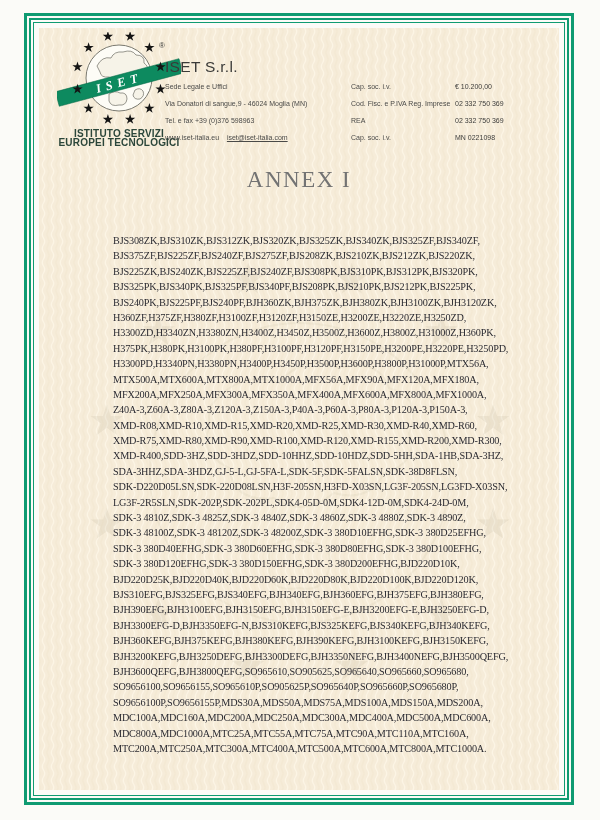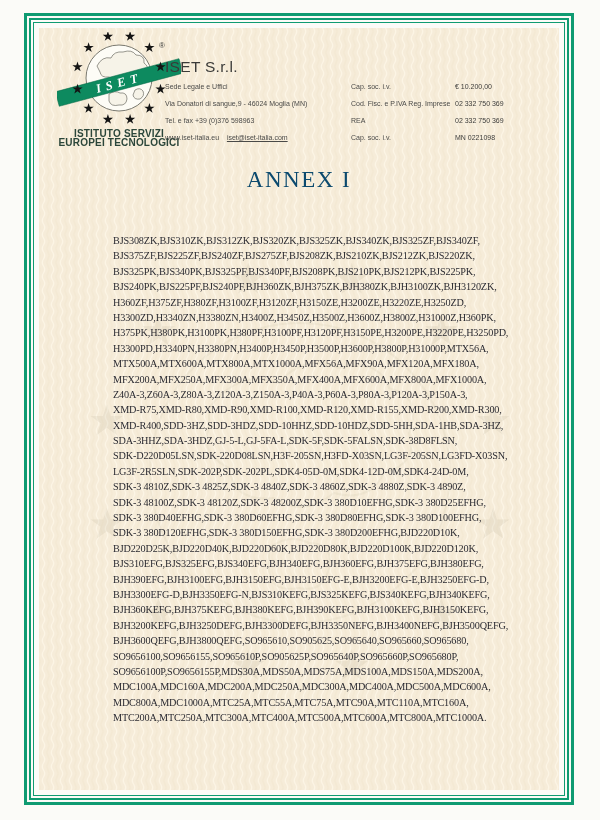--- a/index.html
+++ b/index.html
@@ -27,21 +27,21 @@
                 letter-spacing:.3px;}
   .lh-grid{position:absolute;left:126px;top:50px;display:grid;
            grid-template-columns:186px 104px auto;grid-auto-rows:17px;
            font-size:7px;color:#4a4a48;align-items:center;}
   .lh-grid .cell{white-space:nowrap;}
   .lh-grid .val{color:#3c3c3a;}
   .email{ text-decoration:underline; }
 
   
   .annex-title{position:absolute;left:0;top:139px;width:100%;text-align:center;
-               font-family:"Liberation Serif",serif;font-size:23px;color:#0c4a6e;
+               font-family:"Liberation Serif",serif;font-size:23px;color:#737373;
                letter-spacing:1.5px;}
   .annex-list{position:absolute;left:74px;top:176px;width:440px;margin-top:29px;}
   .code-line{font-family:"Liberation Serif",serif;font-size:10.2px;
              letter-spacing:-0.15px;line-height:15.4px;height:15.4px;
              white-space:nowrap;color:#2a2a31;}
 </style>
 </head>
 <body>
 
 <div class="frame1">
@@ -150,29 +150,31 @@
           <span class="email">iset@iset-italia.com</span>
         </div>
         <div class="cell">Cap. soc. i.v.</div>
         <div class="cell val">MN 0221098</div>
       </div>
 
       <div class="annex-title">ANNEX I</div>
       <div class="annex-list">
               <div class="code-line">BJS308ZK,BJS310ZK,BJS312ZK,BJS320ZK,BJS325ZK,BJS340ZK,BJS325ZF,BJS340ZF,</div>
               <div class="code-line">BJS375ZF,BJS225ZF,BJS240ZF,BJS275ZF,BJS208ZK,BJS210ZK,BJS212ZK,BJS220ZK,</div>
+              <div class="code-line">BJS225ZK,BJS240ZK,BJS225ZF,BJS240ZF,BJS308PK,BJS310PK,BJS312PK,BJS320PK,</div>
               <div class="code-line">BJS325PK,BJS340PK,BJS325PF,BJS340PF,BJS208PK,BJS210PK,BJS212PK,BJS225PK,</div>
               <div class="code-line">BJS240PK,BJS225PF,BJS240PF,BJH360ZK,BJH375ZK,BJH380ZK,BJH3100ZK,BJH3120ZK,</div>
               <div class="code-line">H360ZF,H375ZF,H380ZF,H3100ZF,H3120ZF,H3150ZE,H3200ZE,H3220ZE,H3250ZD,</div>
               <div class="code-line">H3300ZD,H3340ZN,H3380ZN,H3400Z,H3450Z,H3500Z,H3600Z,H3800Z,H31000Z,H360PK,</div>
               <div class="code-line">H375PK,H380PK,H3100PK,H380PF,H3100PF,H3120PF,H3150PE,H3200PE,H3220PE,H3250PD,</div>
               <div class="code-line">H3300PD,H3340PN,H3380PN,H3400P,H3450P,H3500P,H3600P,H3800P,H31000P,MTX56A,</div>
               <div class="code-line">MTX500A,MTX600A,MTX800A,MTX1000A,MFX56A,MFX90A,MFX120A,MFX180A,</div>
               <div class="code-line">MFX200A,MFX250A,MFX300A,MFX350A,MFX400A,MFX600A,MFX800A,MFX1000A,</div>
               <div class="code-line">Z40A-3,Z60A-3,Z80A-3,Z120A-3,Z150A-3,P40A-3,P60A-3,P80A-3,P120A-3,P150A-3,</div>
+              <div class="code-line">XMD-R08,XMD-R10,XMD-R15,XMD-R20,XMD-R25,XMD-R30,XMD-R40,XMD-R60,</div>
               <div class="code-line">XMD-R75,XMD-R80,XMD-R90,XMD-R100,XMD-R120,XMD-R155,XMD-R200,XMD-R300,</div>
               <div class="code-line">XMD-R400,SDD-3HZ,SDD-3HDZ,SDD-10HHZ,SDD-10HDZ,SDD-5HH,SDA-1HB,SDA-3HZ,</div>
               <div class="code-line">SDA-3HHZ,SDA-3HDZ,GJ-5-L,GJ-5FA-L,SDK-5F,SDK-5FALSN,SDK-38D8FLSN,</div>
               <div class="code-line">SDK-D220D05LSN,SDK-220D08LSN,H3F-205SN,H3FD-X03SN,LG3F-205SN,LG3FD-X03SN,</div>
               <div class="code-line">LG3F-2R5SLN,SDK-202P,SDK-202PL,SDK4-05D-0M,SDK4-12D-0M,SDK4-24D-0M,</div>
               <div class="code-line">SDK-3 4810Z,SDK-3 4825Z,SDK-3 4840Z,SDK-3 4860Z,SDK-3 4880Z,SDK-3 4890Z,</div>
               <div class="code-line">SDK-3 48100Z,SDK-3 48120Z,SDK-3 48200Z,SDK-3 380D10EFHG,SDK-3 380D25EFHG,</div>
               <div class="code-line">SDK-3 380D40EFHG,SDK-3 380D60EFHG,SDK-3 380D80EFHG,SDK-3 380D100EFHG,</div>
               <div class="code-line">SDK-3 380D120EFHG,SDK-3 380D150EFHG,SDK-3 380D200EFHG,BJD220D10K,</div>
               <div class="code-line">BJD220D25K,BJD220D40K,BJD220D60K,BJD220D80K,BJD220D100K,BJD220D120K,</div>

